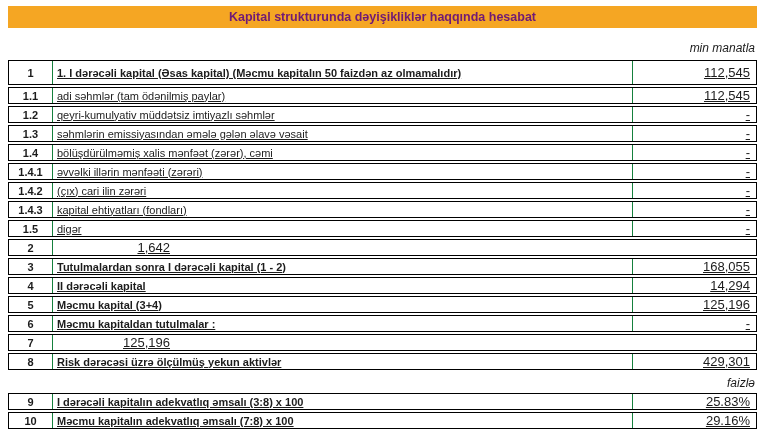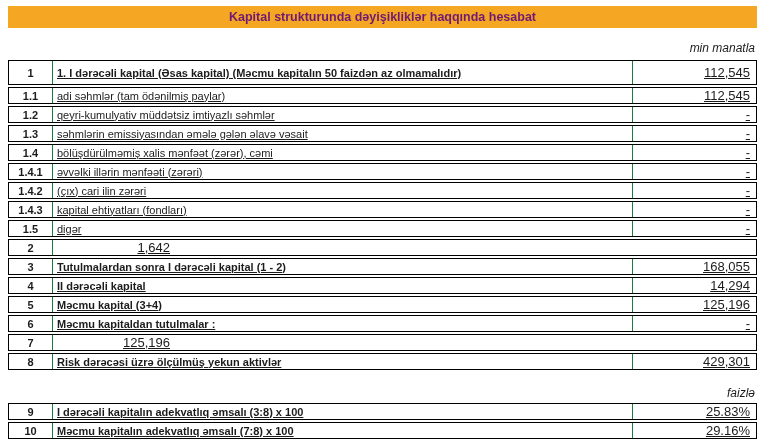--- a/index.html
+++ b/index.html
@@ -16,21 +16,21 @@
     display: flex; align-items: center; justify-content: center;
     font-size: 12.5px; font-weight: bold; color: #701a75;
   }
   .unit-note {
     text-align: right;
     font-style: italic;
     font-size: 12px;
     padding-right: 2px;
   }
   .note-top { margin-top: 13px; margin-bottom: 5px; }
-  .note-bottom { margin-top: 16px; margin-bottom: 3px; }
+  .note-bottom { margin-top: 6px; margin-bottom: 3px; }
   .tbl { width: 100%; }
   .row {
     display: flex;
     border: 1.5px solid #000;
     height: 17px;
     margin-bottom: 2px;
     align-items: stretch;
     background: #fff;
   }
   .row.tall { height: 25px; }

